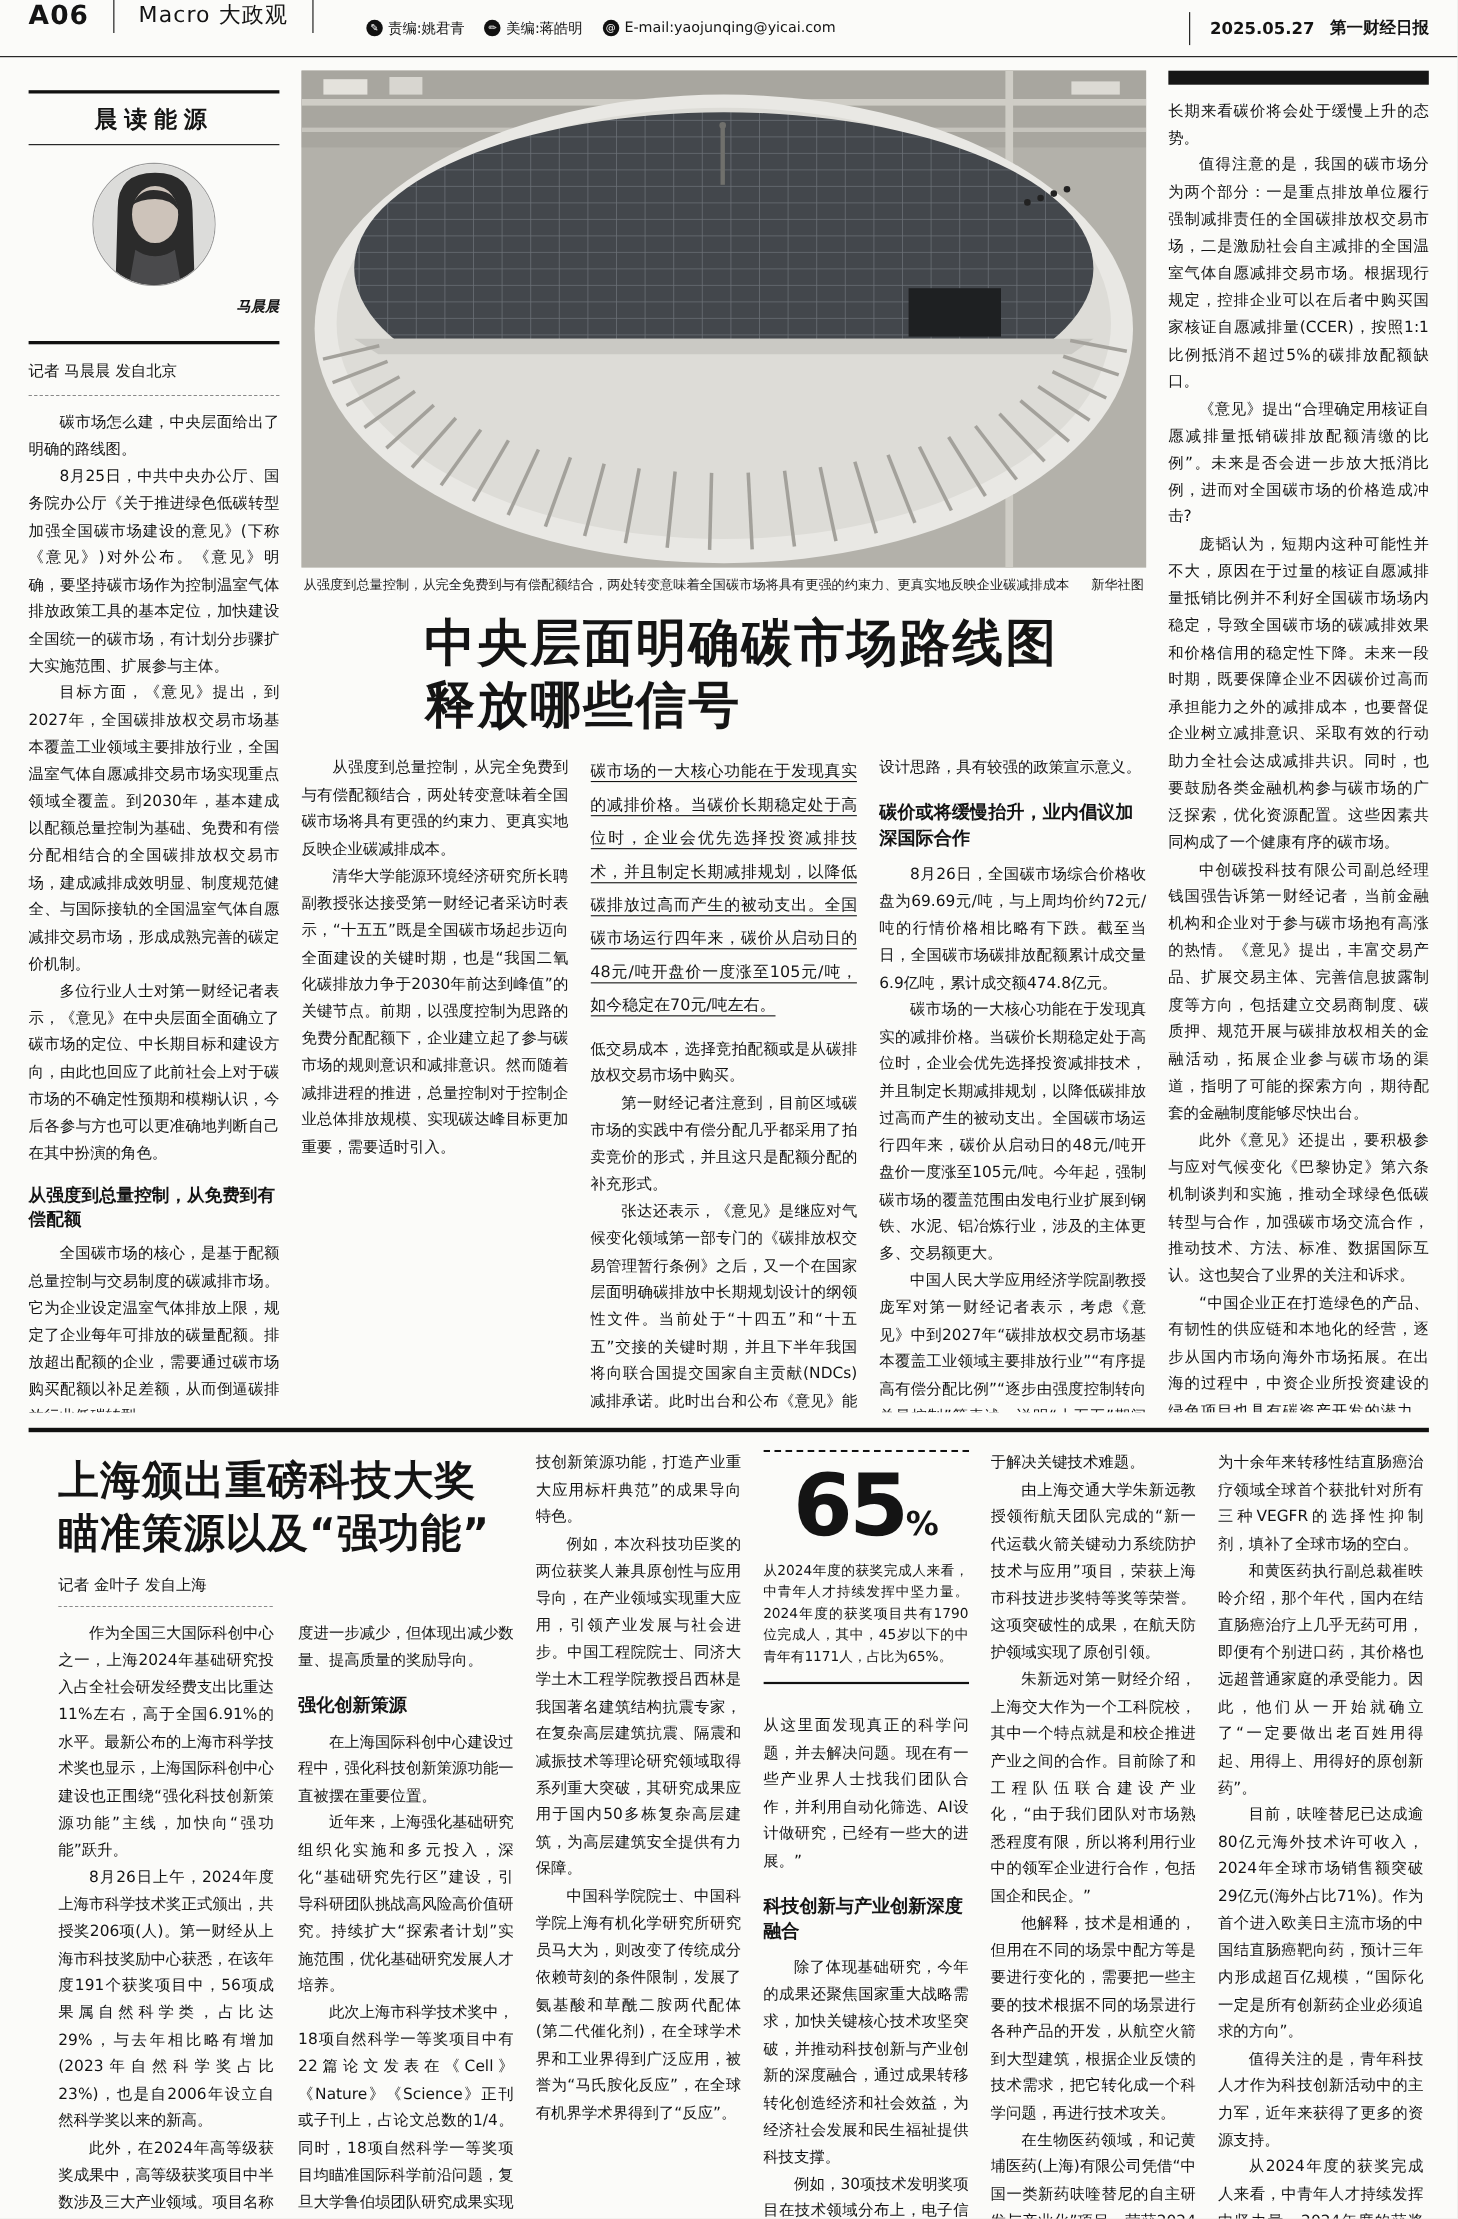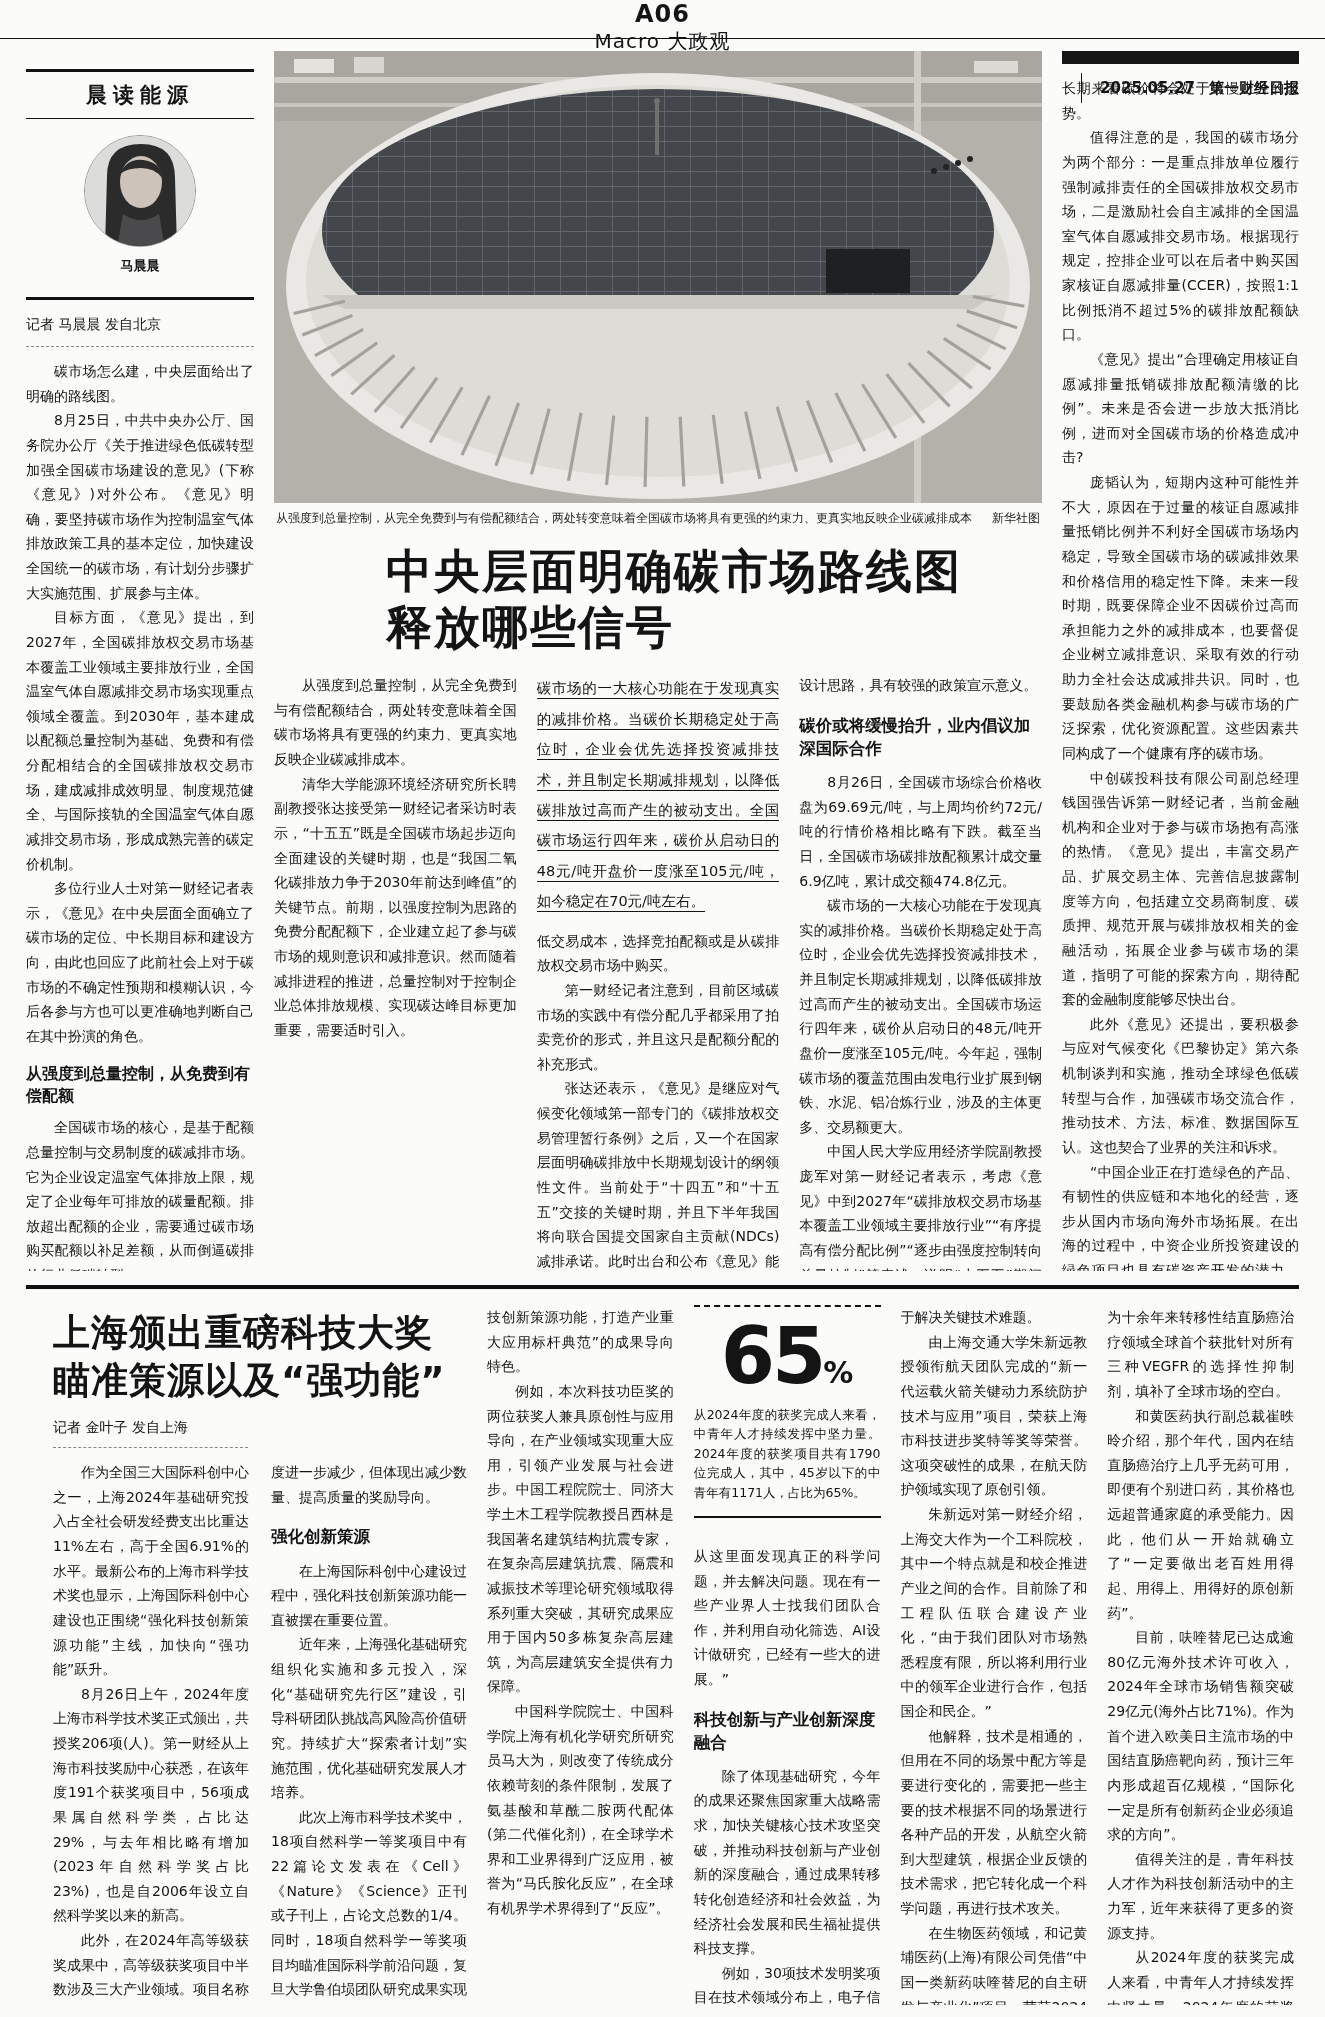--- a/index.html
+++ b/index.html
@@ -2,38 +2,38 @@
 <html><head>
 <meta charset="utf-8">
 <style>
   * { margin:0; padding:0; box-sizing:border-box; }
   html,body { background:#e8e8e6; }
   .page {
     width:1325px; height:2017px; margin:0 auto; background:#fbfbf9; color:#141414;
     font-family:"DejaVu Sans","Liberation Sans",sans-serif; overflow:hidden; position:relative;
   }
   
-  .masthead { height:39px; display:flex; align-items:center; padding:0 26px; border-bottom:1px solid #111;flex-direction:column; }
+  .masthead { height:52px; display:flex; padding:0 26px; border-bottom:1px solid #111; }
   .page-no { font-size:24px; font-weight:bold; letter-spacing:1px; }
   .vsep { width:1px; height:30px; background:#111; margin:0 22px; }
   .section-name { font-size:20px; letter-spacing:1px; }
   .credits { display:flex; align-items:center; gap:18px; font-size:13px; margin-left:26px; }
   .credit { display:flex; align-items:center; gap:5px; }
   .cicon { width:15px; height:15px; border-radius:50%; background:#111; color:#fff; font-size:9px;
            display:inline-flex; align-items:center; justify-content:center; }
   .mast-right { margin-left:auto; display:flex; align-items:center; font-size:15px; font-weight:bold; }
   .mast-right .vsep { margin:0 18px; }
   
   .top-section { display:flex; gap:20px; padding:12px 26px 0; height:1232px; overflow:hidden; }
   .left-rail { width:228px; flex:none; }
   .rail-box { border-top:3px solid #111; border-bottom:3px solid #111; margin-top:18px; }
   .rail-box-title { text-align:center; font-size:21px; font-weight:bold; letter-spacing:6px; padding:9px 0; border-bottom:1px solid #111; }
   .portrait-wrap { padding:16px 0 10px; text-align:center; }
   .portrait { width:112px; height:112px; border-radius:50%; overflow:hidden; display:inline-block; border:1px solid #999; }
-  .portrait-name { font-size:13px; font-weight:bold; padding:6px 0 12px; text-align:center; }
+  .portrait-name { font-size:13px; font-weight:bold; padding:6px 0 12px; text-align:right;font-style:italic; }
   .byline { font-size:14px; margin:16px 0 12px; padding-bottom:12px; border-bottom:1px dashed #888; }
   .bodytext p { font-size:14px; line-height:1.76; text-align:justify; text-indent:2em; }
   .bodytext p.cont { text-indent:0; }
   .rail-subhead { font-size:16px; font-weight:bold; margin:14px 0 8px; line-height:1.4; }
   
   .center-col { width:768px; flex:none; display:flex; flex-direction:column; }
   .main-photo { height:452px; background:#b7b5ae; overflow:hidden; }
   .caption-row { display:flex; justify-content:space-between; font-size:12px; color:#222; padding:7px 2px 0; }
   .main-headline { font-size:46px; font-weight:900; line-height:1.22; letter-spacing:2px; margin:16px 0 18px 112px; }
   .center-cols { display:flex; gap:20px; flex:1; overflow:hidden; }

